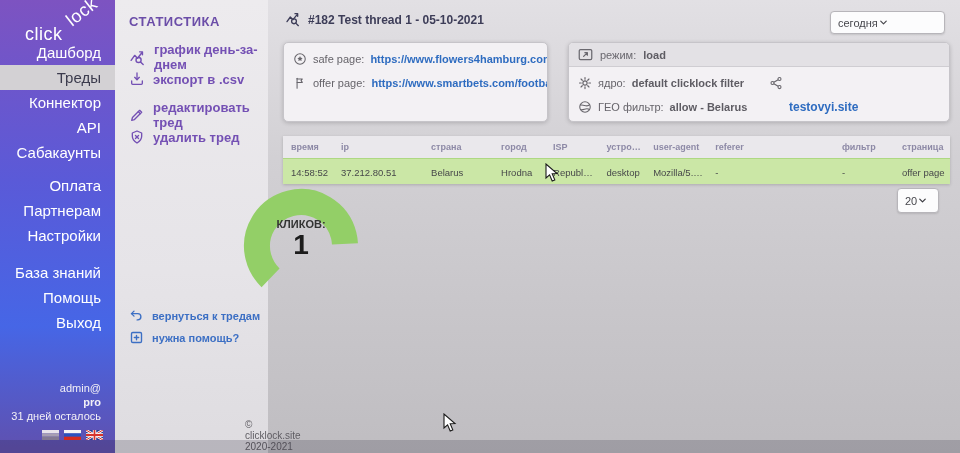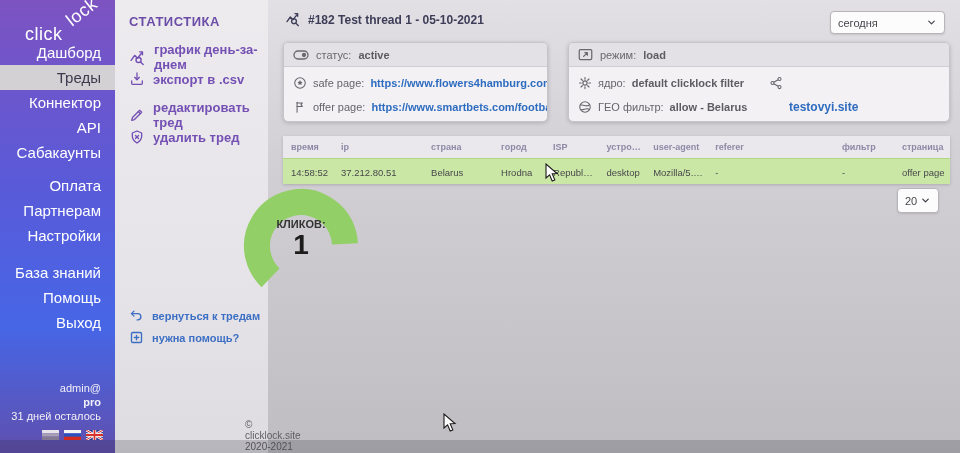--- a/index.html
+++ b/index.html
@@ -39,21 +39,21 @@
   .stats-link { position:absolute; left:14px; display:flex; align-items:center; gap:8px;
     color:#3c6fc4; font-size:11px; font-weight:bold; cursor:pointer;text-align:right; }
   .copyright { position:absolute; left:130px; bottom:1px; font-size:10px; color:#5f5d63; z-index:6; }
 
   
   .main { position:absolute; left:268px; top:0; width:692px; height:453px;
     background:linear-gradient(180deg,#e2e0e4 0%,#d2d0d4 35%,#bfbdc1 100%); }
   .page-title-row { position:absolute; left:17px; top:11px; display:flex; align-items:flex-end; gap:7px; }
   .page-title { font-size:12px; font-weight:bold; color:#3d3d58; }
   .select { background:#fcfcfd; border:1px solid #b7b5ba; border-radius:4px;
-    display:flex; align-items:center; justify-content:space-between; cursor:pointer;
+    display:flex; align-items:center; cursor:pointer;
     font-size:11px; color:#46464c; padding:6px 7px; box-shadow:0 1px 2px rgba(0,0,0,.12); }
   .period-select { position:absolute; left:562px; top:11px; width:115px; height:23px; }
 
   .panel { position:absolute; top:42px; height:80px; border:1px solid #c6c4c9; border-radius:5px;
     box-shadow:0 1px 4px rgba(0,0,0,.18); background:#f3f1f4; overflow:hidden; }
   .panel-a { left:15px; width:265px; }
   .panel-b { left:300px; width:382px; }
   .panel-header { height:24px; background:#e3e1e5; border-bottom:1px solid #cfcdd2;
     display:flex; align-items:center; gap:7px; padding:0 9px; font-size:11px; color:#6a686f; }
   .panel-header b { font-weight:bold; color:#5e5c63; }
@@ -211,28 +211,20 @@
     </div>
 
     <div class="select period-select">
       <span>сегодня</span>
       <svg width="11" height="11" viewBox="0 0 24 24" fill="none" stroke="#47474d" stroke-width="2.6" stroke-linecap="round" stroke-linejoin="round">
           <path d="M6 9l6 6 6-6"></path>
         </svg>
     </div>
 
     <section class="panel panel-a">
-      <div class="panel-header">
-        <svg width="16" height="12" viewBox="0 0 24 16" fill="none" stroke="#6a686f" stroke-width="2">
-            <rect x="1.5" y="2" width="21" height="12" rx="6"></rect>
-            <circle cx="16.5" cy="8" r="3.2" fill="#6a686f" stroke="none"></circle>
-          </svg>
-        <span>статус:</span>
-        <b>active</b>
-      </div>
       <div class="panel-body">
         <div class="p-row" style="top:9px">
           <svg width="14" height="14" viewBox="0 0 24 24" fill="none" stroke="#66646a" stroke-width="1.8">
               <circle cx="12" cy="12" r="9"></circle>
               <path fill="#66646a" stroke="none" d="M12 6.8l1.4 2.9 3.2.5-2.3 2.2.5 3.2L12 14.1l-2.8 1.5.5-3.2-2.3-2.2 3.2-.5z"></path>
             </svg>
           <span>safe page:</span>
           <span class="p-link">https://www.flowers4hamburg.com/</span>
         </div>
         <div class="p-row" style="top:33px">

